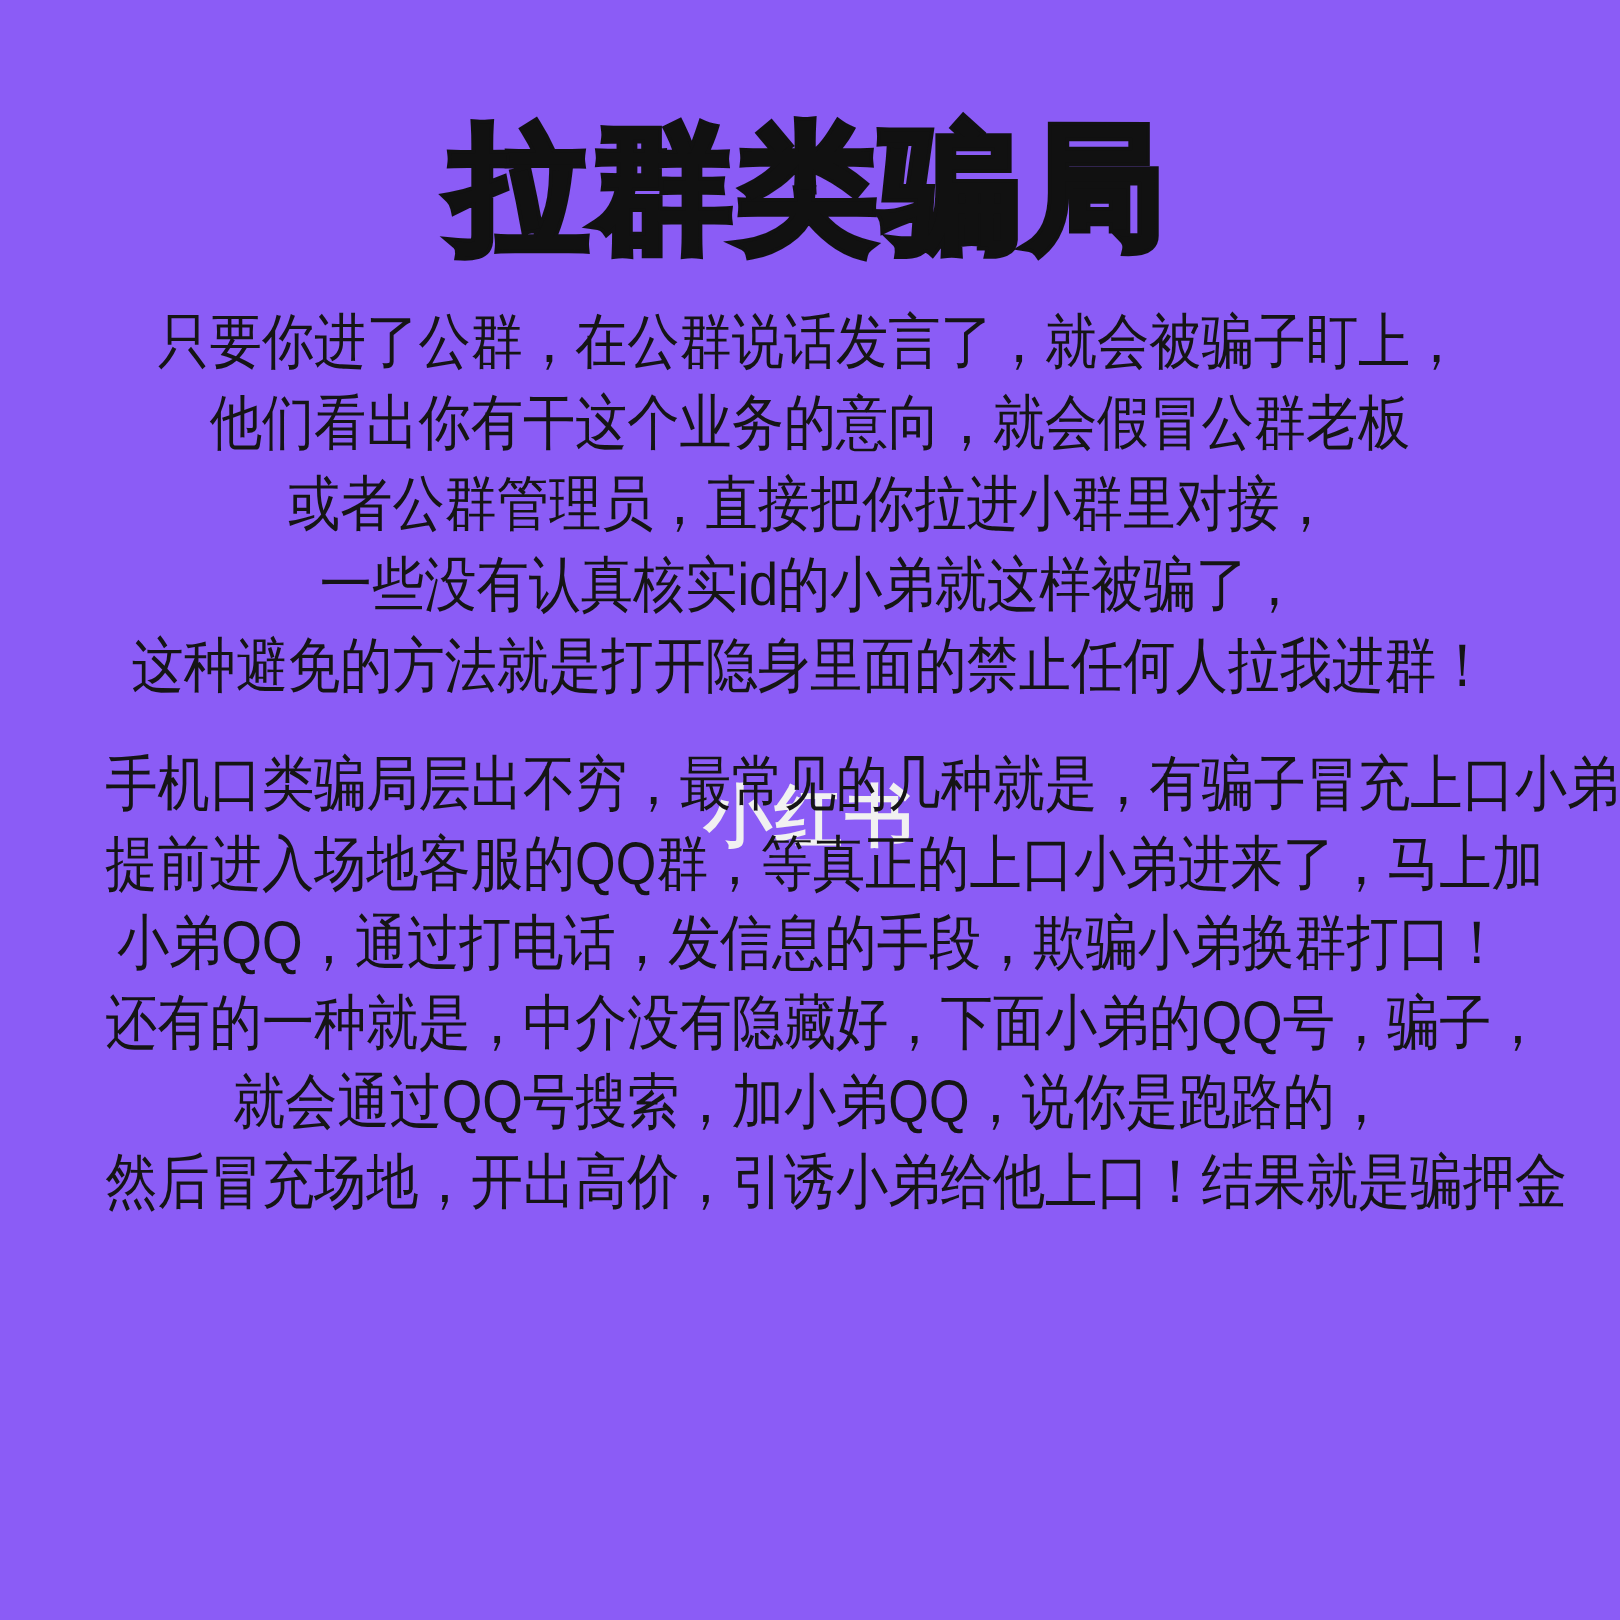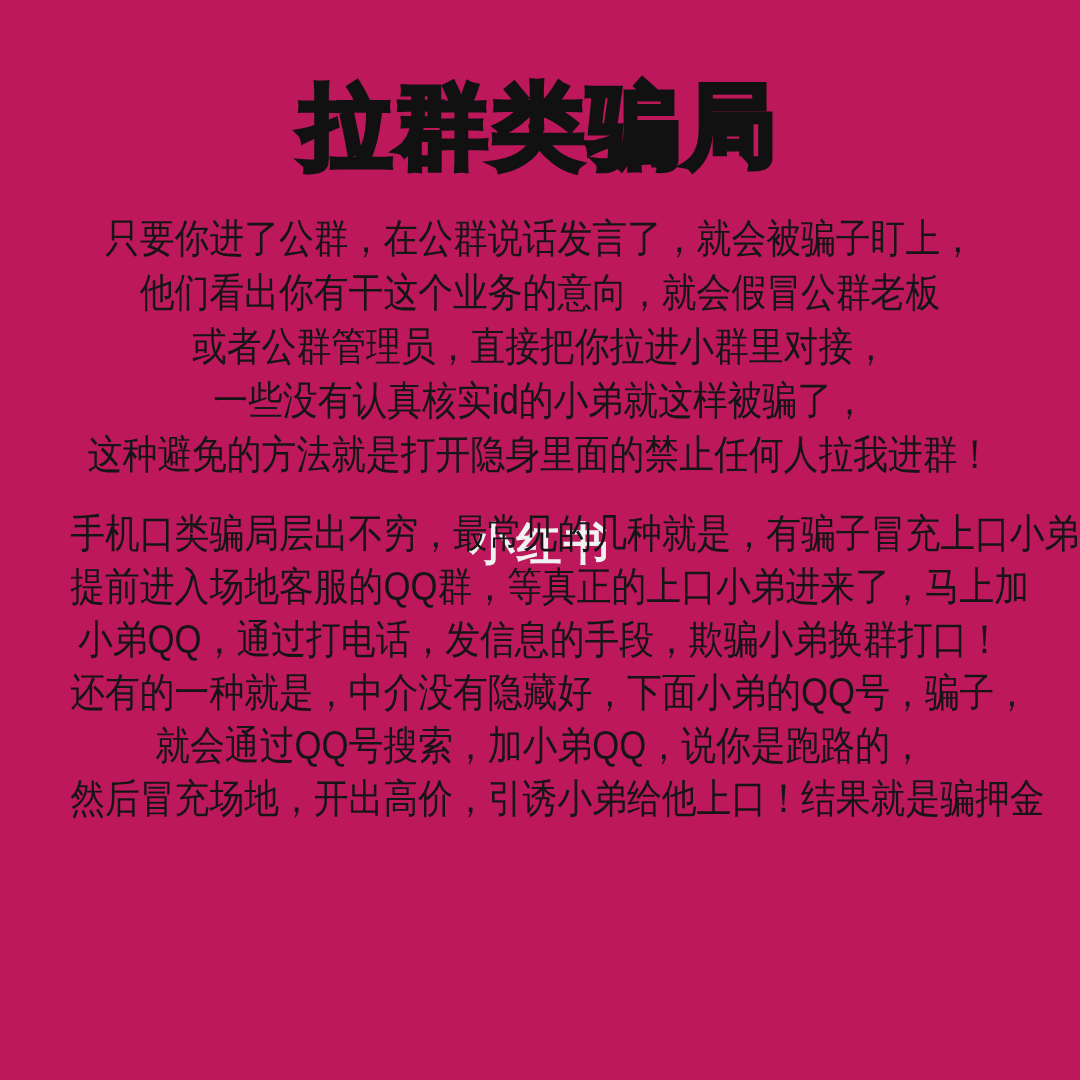--- a/index.html
+++ b/index.html
@@ -4,40 +4,40 @@
 <style>
   html, body {
     margin: 0;
     padding: 0;
     background: #ffffff;
   }
   .poster {
     position: relative;
     width: 1080px;
     height: 1080px;
-    background: #be185d;
+    background: #8b5cf6;
     overflow: hidden;
     text-align: center;
     font-family: "Liberation Sans", "DejaVu Sans", sans-serif;
     color: #111111;
   }
   .big-title {
     margin: 0;
     font-size: 92px;
     line-height: 1.1;
     font-weight: 900;
     letter-spacing: 4px;
     color: #111111;
     -webkit-text-stroke: 5px #111111;
     paint-order: stroke fill;
   }
   .title-1 { padding-top: 76px; }
   .title-2 { padding-top: 52px; }
   .para {
-    margin-top: 34px;
+    margin-top: 24px;
   }
   .para-2 {
     margin-top: 26px;
   }
   .para .line {
     font-size: 40px;
     line-height: 54px;
     font-weight: 400;
     white-space: nowrap;
     transform: scaleX(0.87);

